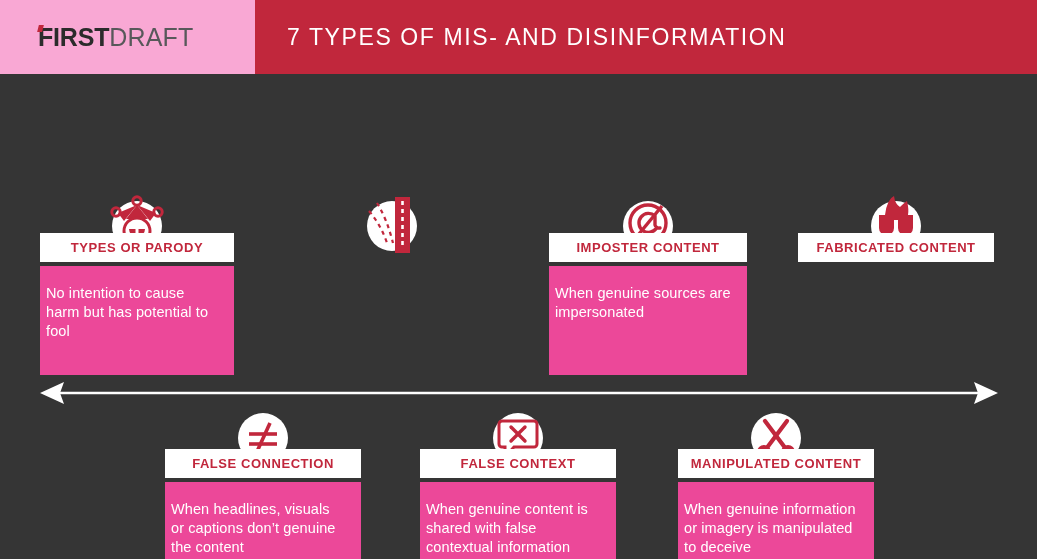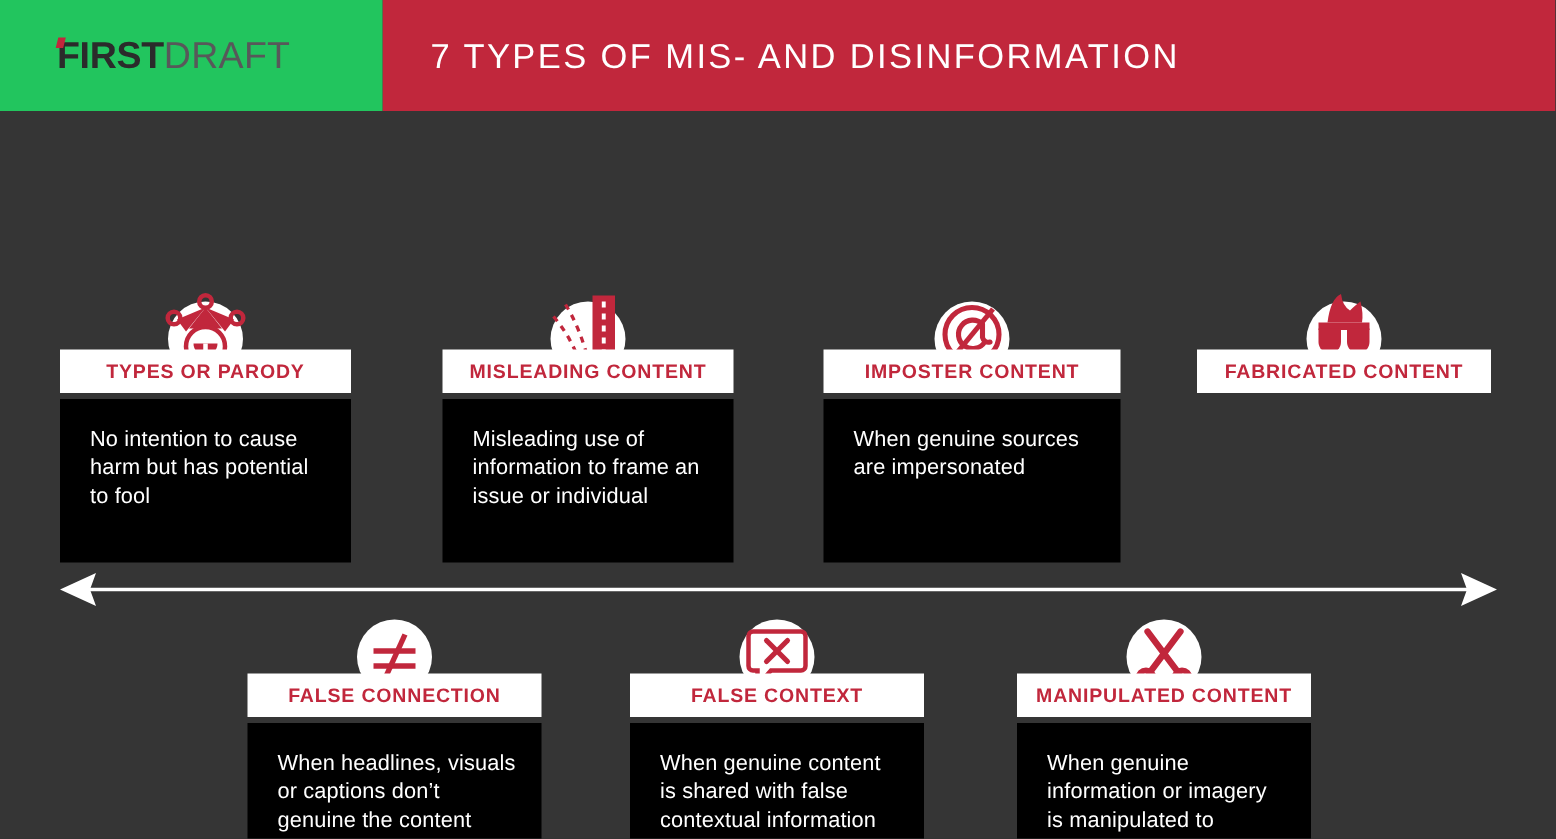--- a/index.html
+++ b/index.html
@@ -7,21 +7,21 @@
   body {
     background:#353535;
     font-family:"Liberation Sans", sans-serif;
     overflow:hidden;
     position:relative;
   }
 
   
   .header { display:flex; width:1037px; height:74px; }
   .logo-box {
-    width:255px; height:74px; background:#22c55e;
+    width:255px; height:74px; background:#f9a8d4;
     display:flex; align-items:center; padding-left:38px;
     position:relative;
   }
   .logo-text { font-size:25px; letter-spacing:0.5px; white-space:nowrap; position:relative; }
   .logo-first { font-weight:bold; color:#2b2b2b; letter-spacing:-0.2px; }
   .logo-draft { font-weight:400; color:#58585a; letter-spacing:0.2px; }
   .logo-accent {
     position:absolute; left:0px; top:2px; width:5px; height:7px;
     background:#c1273c; transform:skewX(-14deg);
   }
@@ -47,22 +47,22 @@
   .label-band {
     background:#ffffff; height:29px;
     display:flex; align-items:center; justify-content:center;
     position:relative; z-index:3;
   }
   .label-text {
     color:#c1273c; font-size:13px; font-weight:bold;
     letter-spacing:0.55px; white-space:nowrap;
   }
   .body-band {
-    background:#000000; margin-top:4px;
-    padding:18px 16px 0 20px;
+    background:#ec4899; margin-top:4px;
+    padding:18px 16px 0 6px;
   }
   .body-text {
     color:#ffffff; font-size:14.5px; line-height:19px;
     font-weight:400; letter-spacing:0.1px; white-space:pre-line;
   }
 
   
   .r1 .body-band { height:109px; }
   .c1 { left:40px;  top:159px; width:194px; }
   .c2 { left:295px; top:159px; width:194px; }
@@ -121,26 +121,20 @@
   <div class="card r1 c2">
     <div class="icon-wrap">
       <svg viewBox="0 0 62 62">
         <circle cx="31" cy="33" r="25" fill="#ffffff"></circle>
         <path d="M16 10 q10 16 16 40" fill="none" stroke="#c1273c" stroke-width="2.2" stroke-dasharray="4 4"></path>
         <path d="M8 18 q12 14 18 32" fill="none" stroke="#c1273c" stroke-width="2.2" stroke-dasharray="4 4"></path>
         <rect x="34" y="4" width="15" height="56" fill="#c1273c"></rect>
         <line x1="41.5" y1="8" x2="41.5" y2="56" stroke="#ffffff" stroke-width="2.6" stroke-dasharray="4 4"></line>
       </svg>
     </div>
-    <div class="label-band">
-      <span class="label-text">MISLEADING CONTENT</span>
-    </div>
-    <div class="body-band">
-      <div class="body-text">Misleading use of information to frame an issue or individual</div>
-    </div>
   </div>
 
   <div class="card r1 c3">
     <div class="icon-wrap">
       <svg viewBox="0 0 62 62">
         <circle cx="31" cy="33" r="25" fill="#ffffff"></circle>
         <circle cx="31" cy="30" r="18" fill="none" stroke="#c1273c" stroke-width="3.4"></circle>
         <path d="M38 23 a9.5 9.5 0 1 0 1.5 12 M38 23 v9 a4 4 0 0 0 5 3" fill="none" stroke="#c1273c" stroke-width="3.4" stroke-linecap="round"></path>
         <line x1="17" y1="47" x2="45" y2="13" stroke="#c1273c" stroke-width="3.4"></line>
       </svg>

